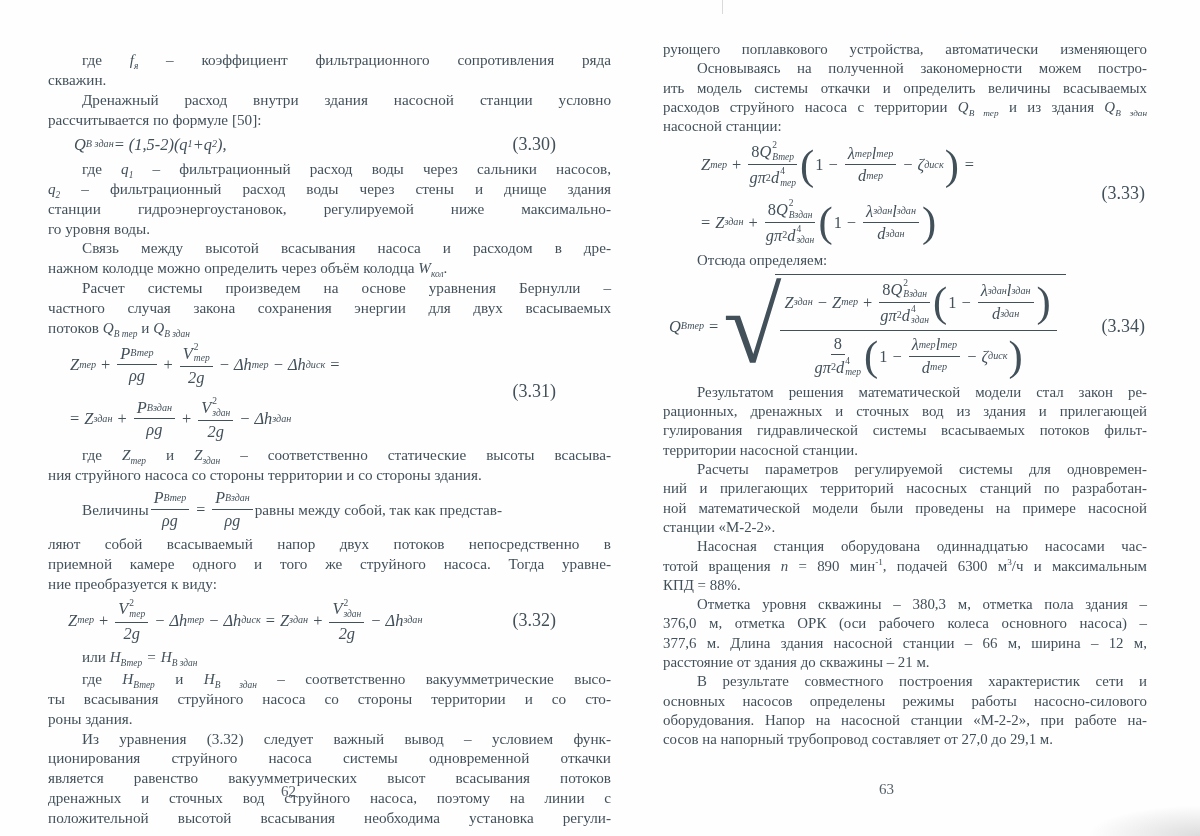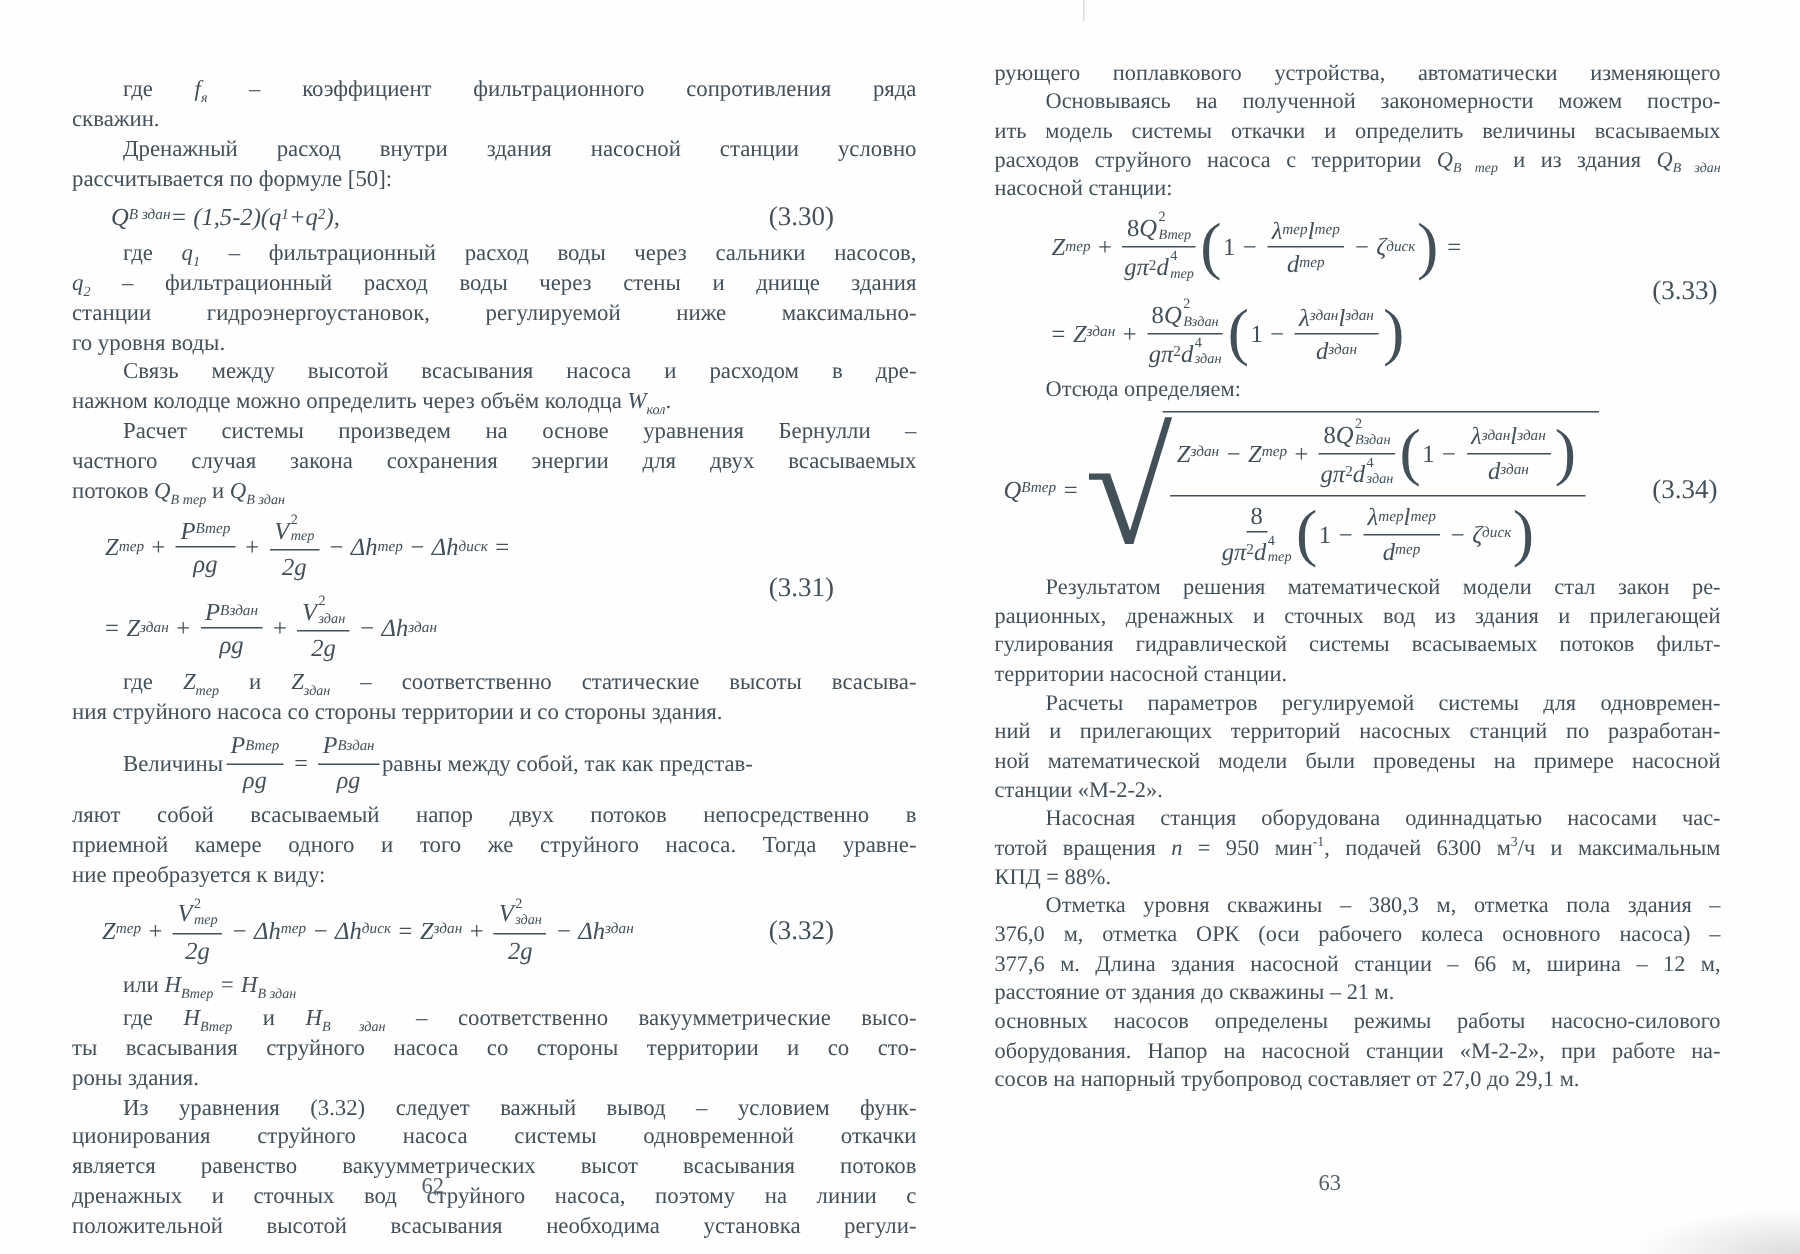--- a/index.html
+++ b/index.html
@@ -440,26 +440,27 @@
 
   <div class="ln in">Результатом решения математической модели стал закон ре-</div>
   <div class="ln">рационных, дренажных и сточных вод из здания и прилегающей</div>
   <div class="ln">гулирования гидравлической системы всасываемых потоков фильт-</div>
   <div class="ln last">территории насосной станции.</div>
   <div class="ln in">Расчеты параметров регулируемой системы для одновремен-</div>
   <div class="ln">ний и прилегающих территорий насосных станций по разработан-</div>
   <div class="ln">ной математической модели были проведены на примере насосной</div>
   <div class="ln last">станции «М-2-2».</div>
   <div class="ln in">Насосная станция оборудована одиннадцатью насосами час-</div>
-  <div class="ln"><span>тотой вращения </span><i>n</i><span> = 950 мин</span><sup>-1</sup><span>, подачей 6300 м</span><sup>3</sup><span>/ч и максимальным</span></div>
+  <div class="ln"><span>тотой вращения </span><i>n</i><span> = 890 мин</span><sup>-1</sup><span>, подачей 6300 м</span><sup>3</sup><span>/ч и максимальным</span></div>
   <div class="ln last">КПД = 88%.</div>
   <div class="ln in">Отметка уровня скважины – 380,3 м, отметка пола здания –</div>
   <div class="ln">376,0 м, отметка ОРК (оси рабочего колеса основного насоса) –</div>
   <div class="ln">377,6 м. Длина здания насосной станции – 66 м, ширина – 12 м,</div>
   <div class="ln last">расстояние от здания до скважины – 21 м.</div>
+  <div class="ln in">В результате совместного построения характеристик сети и</div>
   <div class="ln">основных насосов определены режимы работы насосно-силового</div>
   <div class="ln">оборудования. Напор на насосной станции «М-2-2», при работе на-</div>
   <div class="ln last">сосов на напорный трубопровод составляет от 27,0 до 29,1 м.</div>
 </div>
 
 <div class="pnum pn62">62</div>
 <div class="pnum pn63">63</div>
 <div class="gtick"></div>
 <div class="cshade"></div>
 

